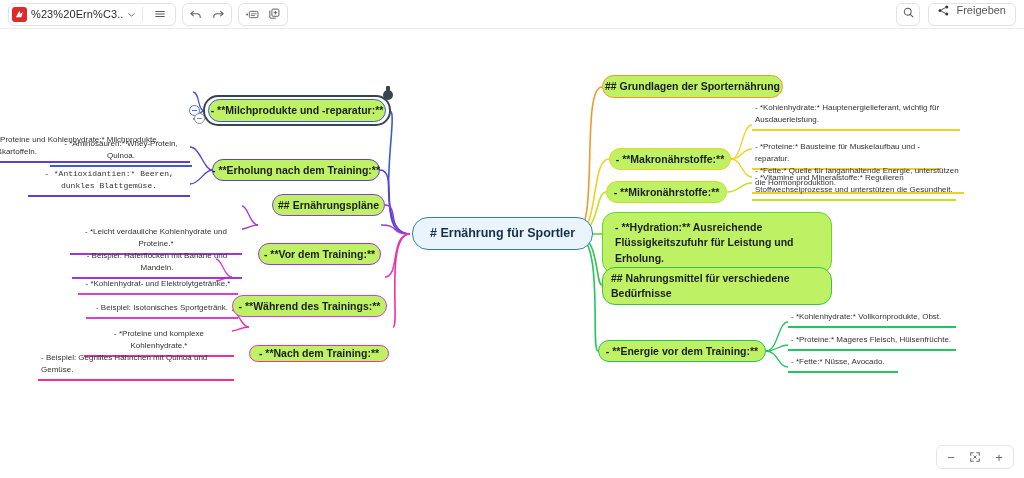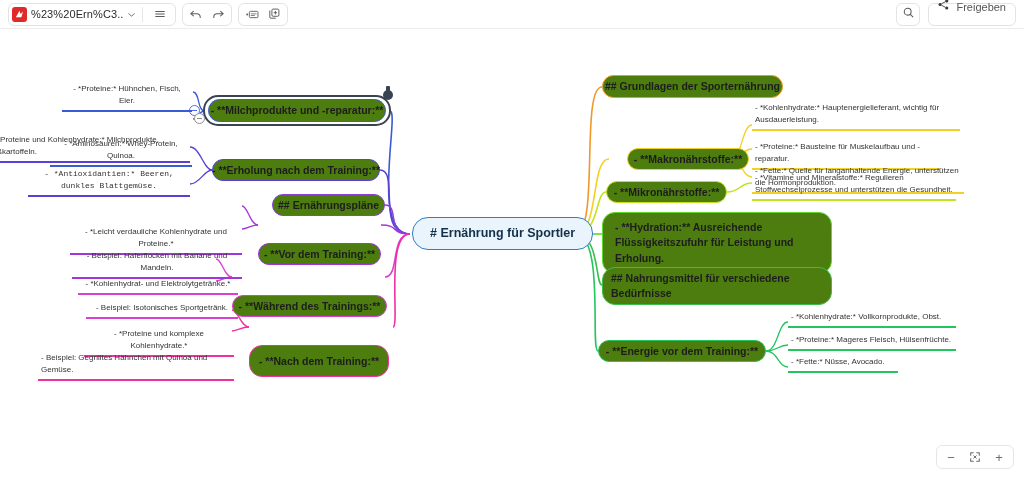--- a/index.html
+++ b/index.html
@@ -50,33 +50,33 @@
   }
   .ibtn svg{ display:block; }
 
   .sq-btn{
     width:24px; height:23px; border:1px solid #e3e3e3; border-radius:6px;
     background:#fff; display:flex; align-items:center; justify-content:center;
     color:#5b5b5b;
   }
   .share-btn{
     height:23px; border:1px solid #e3e3e3; border-radius:6px; background:#fff;
-    display:flex; align-items:flex-end; gap:6px; padding:0 9px 12px 8px;
+    display:flex; align-items:flex-start; gap:6px; padding:0 9px 4px 8px;
     font-size:11px; color:#555;
   }
 
   
   .canvas{ position:absolute; top:29px; left:0; width:1024px; height:449px; overflow:hidden; }
   svg.links{ position:absolute; top:0; left:0; width:1024px; height:449px; pointer-events:none; }
 
   .node{
     position:absolute;
     display:flex; align-items:center;
     border-radius:14px;
-    background:#4d7c0f;
+    background:#bef264;
     font-size:10px;
     line-height:1.35;
     white-space:nowrap;
   }
   
   .pill{
     border-width:1.6px; border-style:solid;
     padding:5px 13px;
     font-weight:bold;
     color:#1d1d1d;
@@ -268,47 +268,46 @@
 
   <div class="node root" style="left:412px; top:188px;"># Ernährung für Sportler</div>
 
   <div class="selected-outline" style="left:203px; top:66px; width:188px; height:31px;"></div>
   <div class="sel-handle" style="left:383px; top:61px;"></div>
   <div class="node pill" style="left:208px; top:70px; width:178px; height:23px; justify-content:center; border-color:#3b5bd4;">- **Milchprodukte und -reparatur:**</div>
   <div class="collapse-dot" style="left:189px; top:76px;">
       <i></i>
     </div>
 
-  <div class="node leaf" style="left:62px; top:53px; width:130px; border-bottom-color:#3b5bd4; text-align:center;">- *Proteine:* Hühnchen, Fisch, Eier.</div>
   <div class="node leaf" style="left:50px; top:80px; width:142px; border-bottom-color:#3b5bd4; text-align:center;margin-top:28px;">- *Aminosäuren:* Whey-Protein, Quinoa.</div>
   <div class="collapse-dot grey" style="left:194px; top:84px;">
       <i></i>
     </div>
 
   <div class="node pill" style="left:212px; top:130px; width:168px; height:22px; justify-content:center; border-color:#5b3fd6;">- **Erholung nach dem Training:**</div>
   <div class="node leaf" style="left:-6px; top:104px; width:196px; border-bottom-color:#5b3fd6;">*Proteine und Kohlenhydrate:* Milchprodukte, ßkartoffeln.</div>
   <div class="node leaf" style="left:28px; top:138px; width:162px; border-bottom-color:#5b3fd6; text-align:center;font-family:Liberation Mono, monospace;">- *Antioxidantien:* Beeren, dunkles Blattgemüse.</div>
 
   <div class="node pill" style="left:272px; top:165px; width:113px; height:22px; justify-content:center; border-color:#8b3fd6;">## Ernährungspläne</div>
 
   <div class="node pill" style="left:258px; top:214px; width:123px; height:22px; justify-content:center; border-color:#a236d9;">- **Vor dem Training:**</div>
   <div class="node leaf" style="left:70px; top:196px; width:172px; border-bottom-color:#a236d9; text-align:center;">- *Leicht verdauliche Kohlenhydrate und Proteine.*</div>
   <div class="node leaf" style="left:72px; top:220px; width:170px; border-bottom-color:#a236d9; text-align:center;">- Beispiel: Haferflocken mit Banane und Mandeln.</div>
 
   <div class="node pill" style="left:232px; top:266px; width:155px; height:22px; justify-content:center; border-color:#d93fd1;">- **Während des Trainings:**</div>
   <div class="node leaf" style="left:78px; top:248px; width:160px; border-bottom-color:#d93fd1; text-align:center;">- *Kohlenhydrat- und Elektrolytgetränke.*</div>
   <div class="node leaf" style="left:86px; top:272px; width:152px; border-bottom-color:#d93fd1; text-align:center;">- Beispiel: Isotonisches Sportgetränk.</div>
 
-  <div class="node pill" style="left:249px; top:316px; width:140px; height:32px; justify-content:center; border-color:#f22fa0;">- **Nach dem Training:**</div>
+  <div class="node pill" style="left:249px; top:316px; width:140px; height:17px; justify-content:center; border-color:#f22fa0;">- **Nach dem Training:**</div>
   <div class="node leaf" style="left:84px; top:298px; width:150px; border-bottom-color:#f22fa0; text-align:center;">- *Proteine und komplexe Kohlenhydrate.*</div>
   <div class="node leaf" style="left:38px; top:322px; width:196px; border-bottom-color:#f22fa0; ">- Beispiel: Gegrilltes Hähnchen mit Quinoa und Gemüse.</div>
 
   <div class="node pill" style="left:602px; top:46px; width:181px; height:23px; justify-content:center; border-color:#f0992a;">## Grundlagen der Sporternährung</div>
 
-  <div class="node pill" style="left:627px; top:119px; width:122px; height:22px; justify-content:center; border-color:#f2d024;">- **Makronährstoffe:**</div>
+  <div class="node pill" style="left:609px; top:119px; width:122px; height:22px; justify-content:center; border-color:#f2d024;">- **Makronährstoffe:**</div>
   <div class="node leaf" style="left:752px; top:72px; width:208px; border-bottom-color:#f2d024;">- *Kohlenhydrate:* Hauptenergielieferant, wichtig für Ausdauerleistung.</div>
   <div class="node leaf" style="left:752px; top:111px; width:188px; border-bottom-color:#f2d024;">- *Proteine:* Bausteine für Muskelaufbau und -reparatur.</div>
   <div class="node leaf" style="left:752px; top:135px; width:212px; border-bottom-color:#f2d024;">- *Fette:* Quelle für langanhaltende Energie, unterstützen die Hormonproduktion.</div>
 
   <div class="node pill" style="left:606px; top:152px; width:121px; height:22px; justify-content:center; border-color:#c3e222;">- **Mikronährstoffe:**</div>
   <div class="node leaf" style="left:752px; top:142px; width:204px; border-bottom-color:#c3e222;">- *Vitamine und Mineralstoffe:* Regulieren Stoffwechselprozesse und unterstützen die Gesundheit.</div>
 
   <div class="node pill wrap" style="left:602px; top:183px; width:230px; height:62px; border-color:#5fd92a; padding:6px 12px; align-items:center;">- **Hydration:** Ausreichende Flüssigkeitszufuhr für Leistung und Erholung.</div>
 
   <div class="node pill wrap" style="left:602px; top:238px; width:230px; height:38px; border-color:#3bbf4a; padding:6px 8px; align-items:center;">## Nahrungsmittel für verschiedene Bedürfnisse</div>

